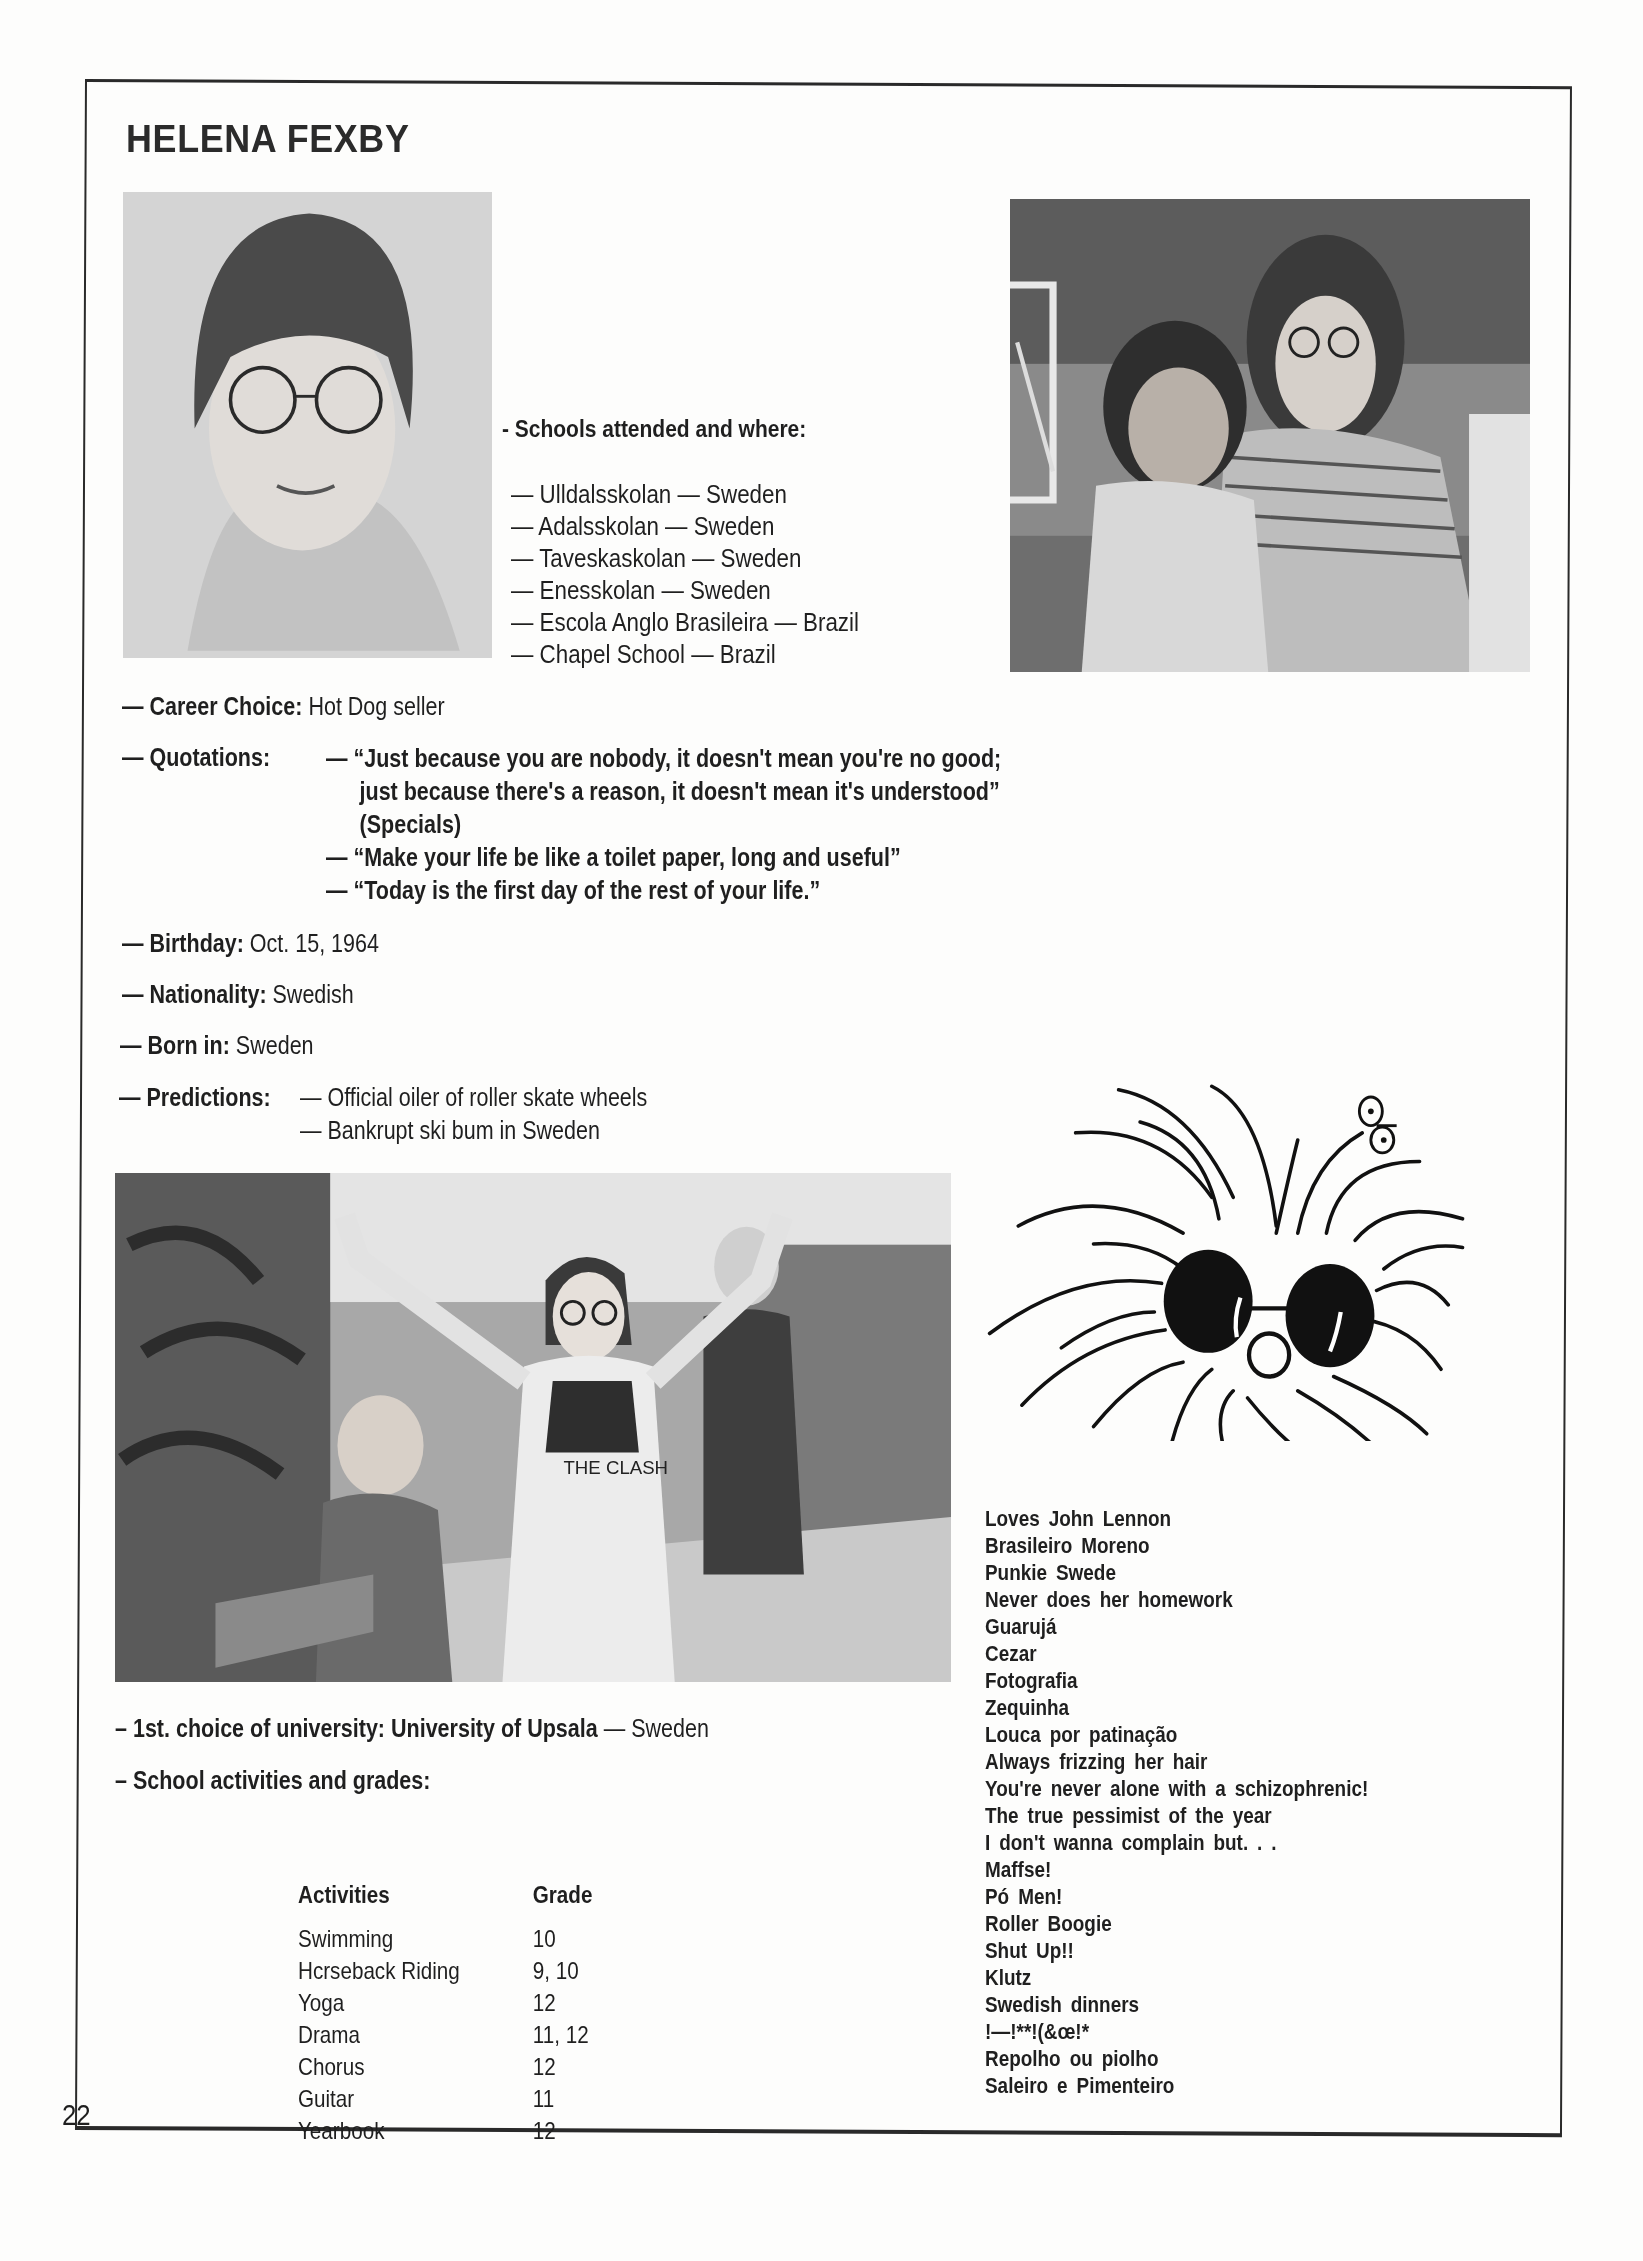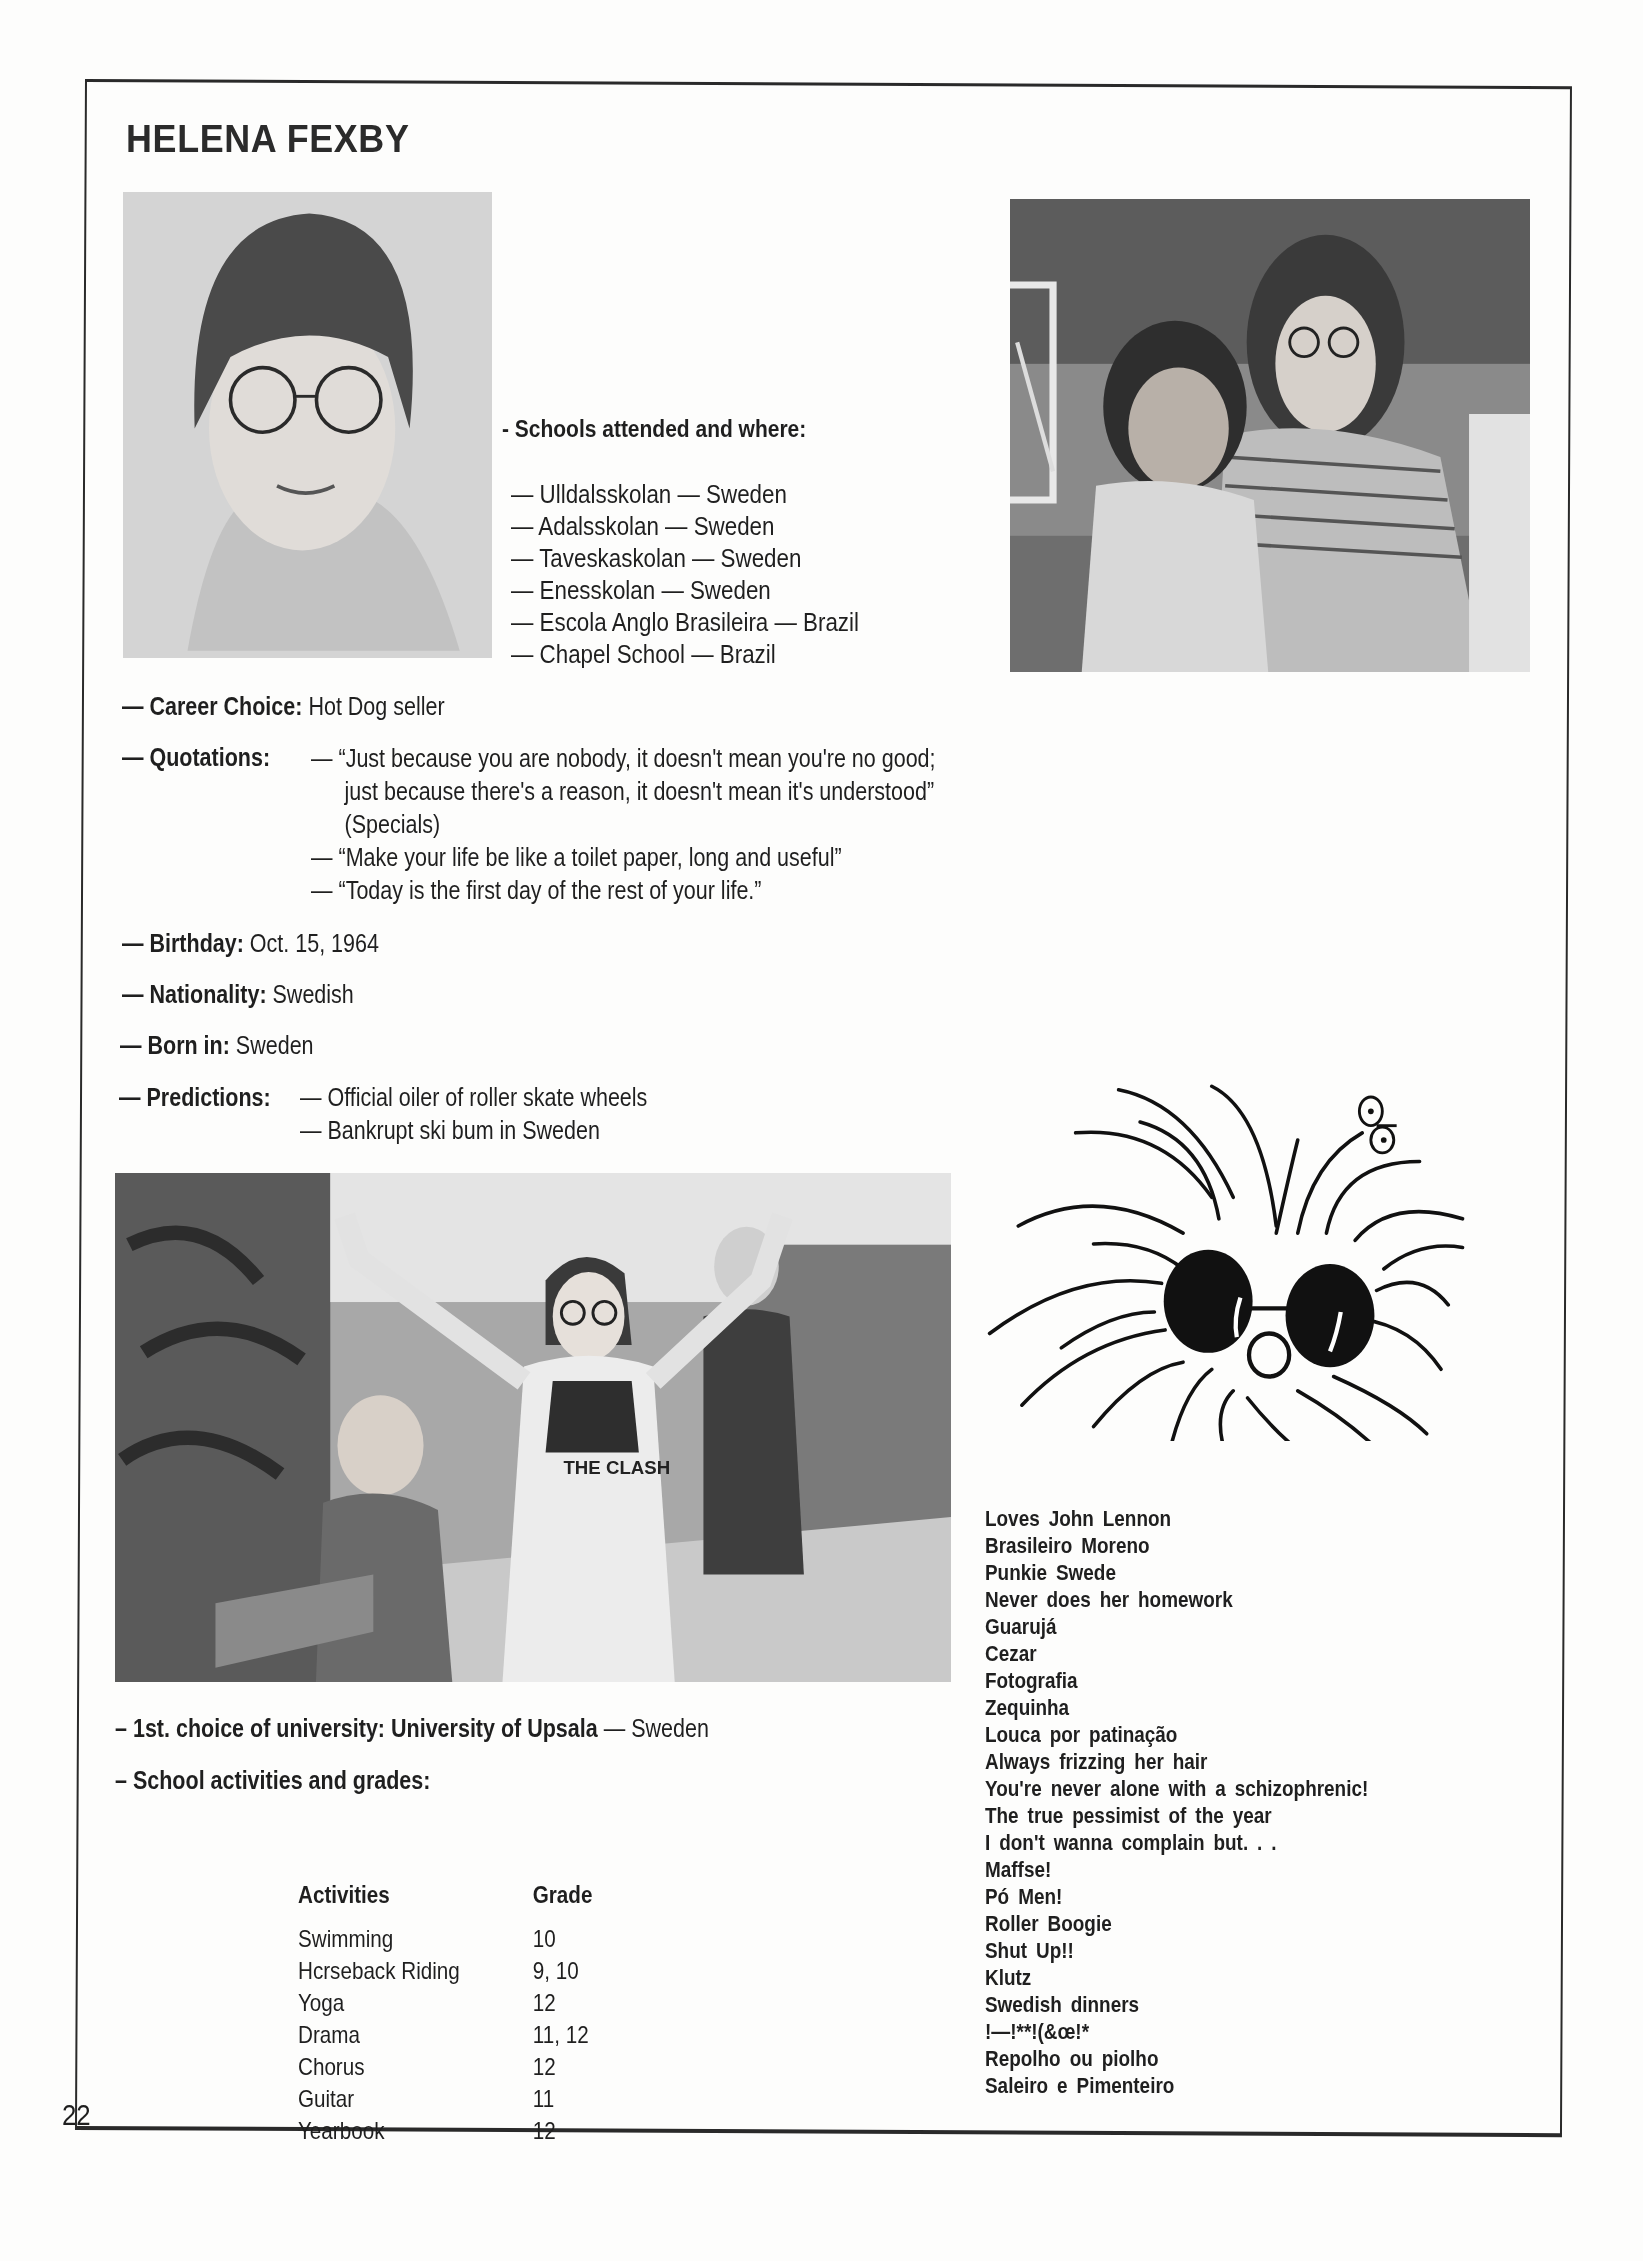--- a/index.html
+++ b/index.html
@@ -4,21 +4,21 @@
 <style>
   html, body { margin: 0; padding: 0; background: #fdfdfc; }
   body { width: 1643px; height: 2261px; position: relative; overflow: hidden;
          font-family: "Liberation Sans", sans-serif; color: #1f1f1f; }
   .abs { position: absolute; }
   .frame { left: 85px; top: 79px; width: 1483px; height: 2044px;
            border: 2.2px solid #2a2a2a; border-top-width: 3.6px; border-bottom-width: 4.3px;
            transform: rotate(0.28deg); transform-origin: top left; }
   .title { left: 126px; top: 117px; font-size: 39px; font-weight: bold;
            letter-spacing: 0.7px; color: #2b2b2b; transform: scaleX(0.92); transform-origin: left; }
-  .photo { background: #9c9c9c; overflow: hidden; font-weight: bold; }
+  .photo { background: #9c9c9c; overflow: hidden; }
   .photo svg { width: 100%; height: 100%; display: block; }
   .narrow { transform: scaleX(0.86); transform-origin: left; white-space: nowrap; }
   .bold { font-weight: bold; }
   .sec-head { font-size: 24.4px; }
   .school-line { font-size: 26px; line-height: 32px; white-space: nowrap; }
   .field { font-size: 25px; white-space: nowrap; }
   .field .lbl { font-weight: bold; }
   .quote-line { font-size: 25px; line-height: 33px; white-space: nowrap; }
   .list-right { left: 985px; top: 1505px; font-size: 22px; font-weight: bold; line-height: 27px; }
   .list-right div { white-space: nowrap; word-spacing: 4.3px; }
@@ -79,21 +79,21 @@
 </div>
 
 <div class="abs field narrow" style="left:122px; top:692px;">
   <span class="lbl">— Career Choice:</span>
   <span>Hot Dog seller</span>
 </div>
 
 <div class="abs field narrow" style="left:122px; top:743px;">
   <span class="lbl">— Quotations:</span>
 </div>
-<div class="abs" style="left:311px; top:742px;">
+<div class="abs" style="left:326px; top:742px;font-weight:bold;">
   <div class="quote-line narrow">— “Just because you are nobody, it doesn't mean you're no good;</div>
   <div class="quote-line narrow" style="padding-left:39px;">just because there's a reason, it doesn't mean it's understood”</div>
   <div class="quote-line narrow" style="padding-left:39px;">(Specials)</div>
   <div class="quote-line narrow">— “Make your life be like a toilet paper, long and useful”</div>
   <div class="quote-line narrow">— “Today is the first day of the rest of your life.”</div>
 </div>
 
 <div class="abs field narrow" style="left:122px; top:929px;">
   <span class="lbl">— Birthday:</span>
   <span>Oct. 15, 1964</span>

